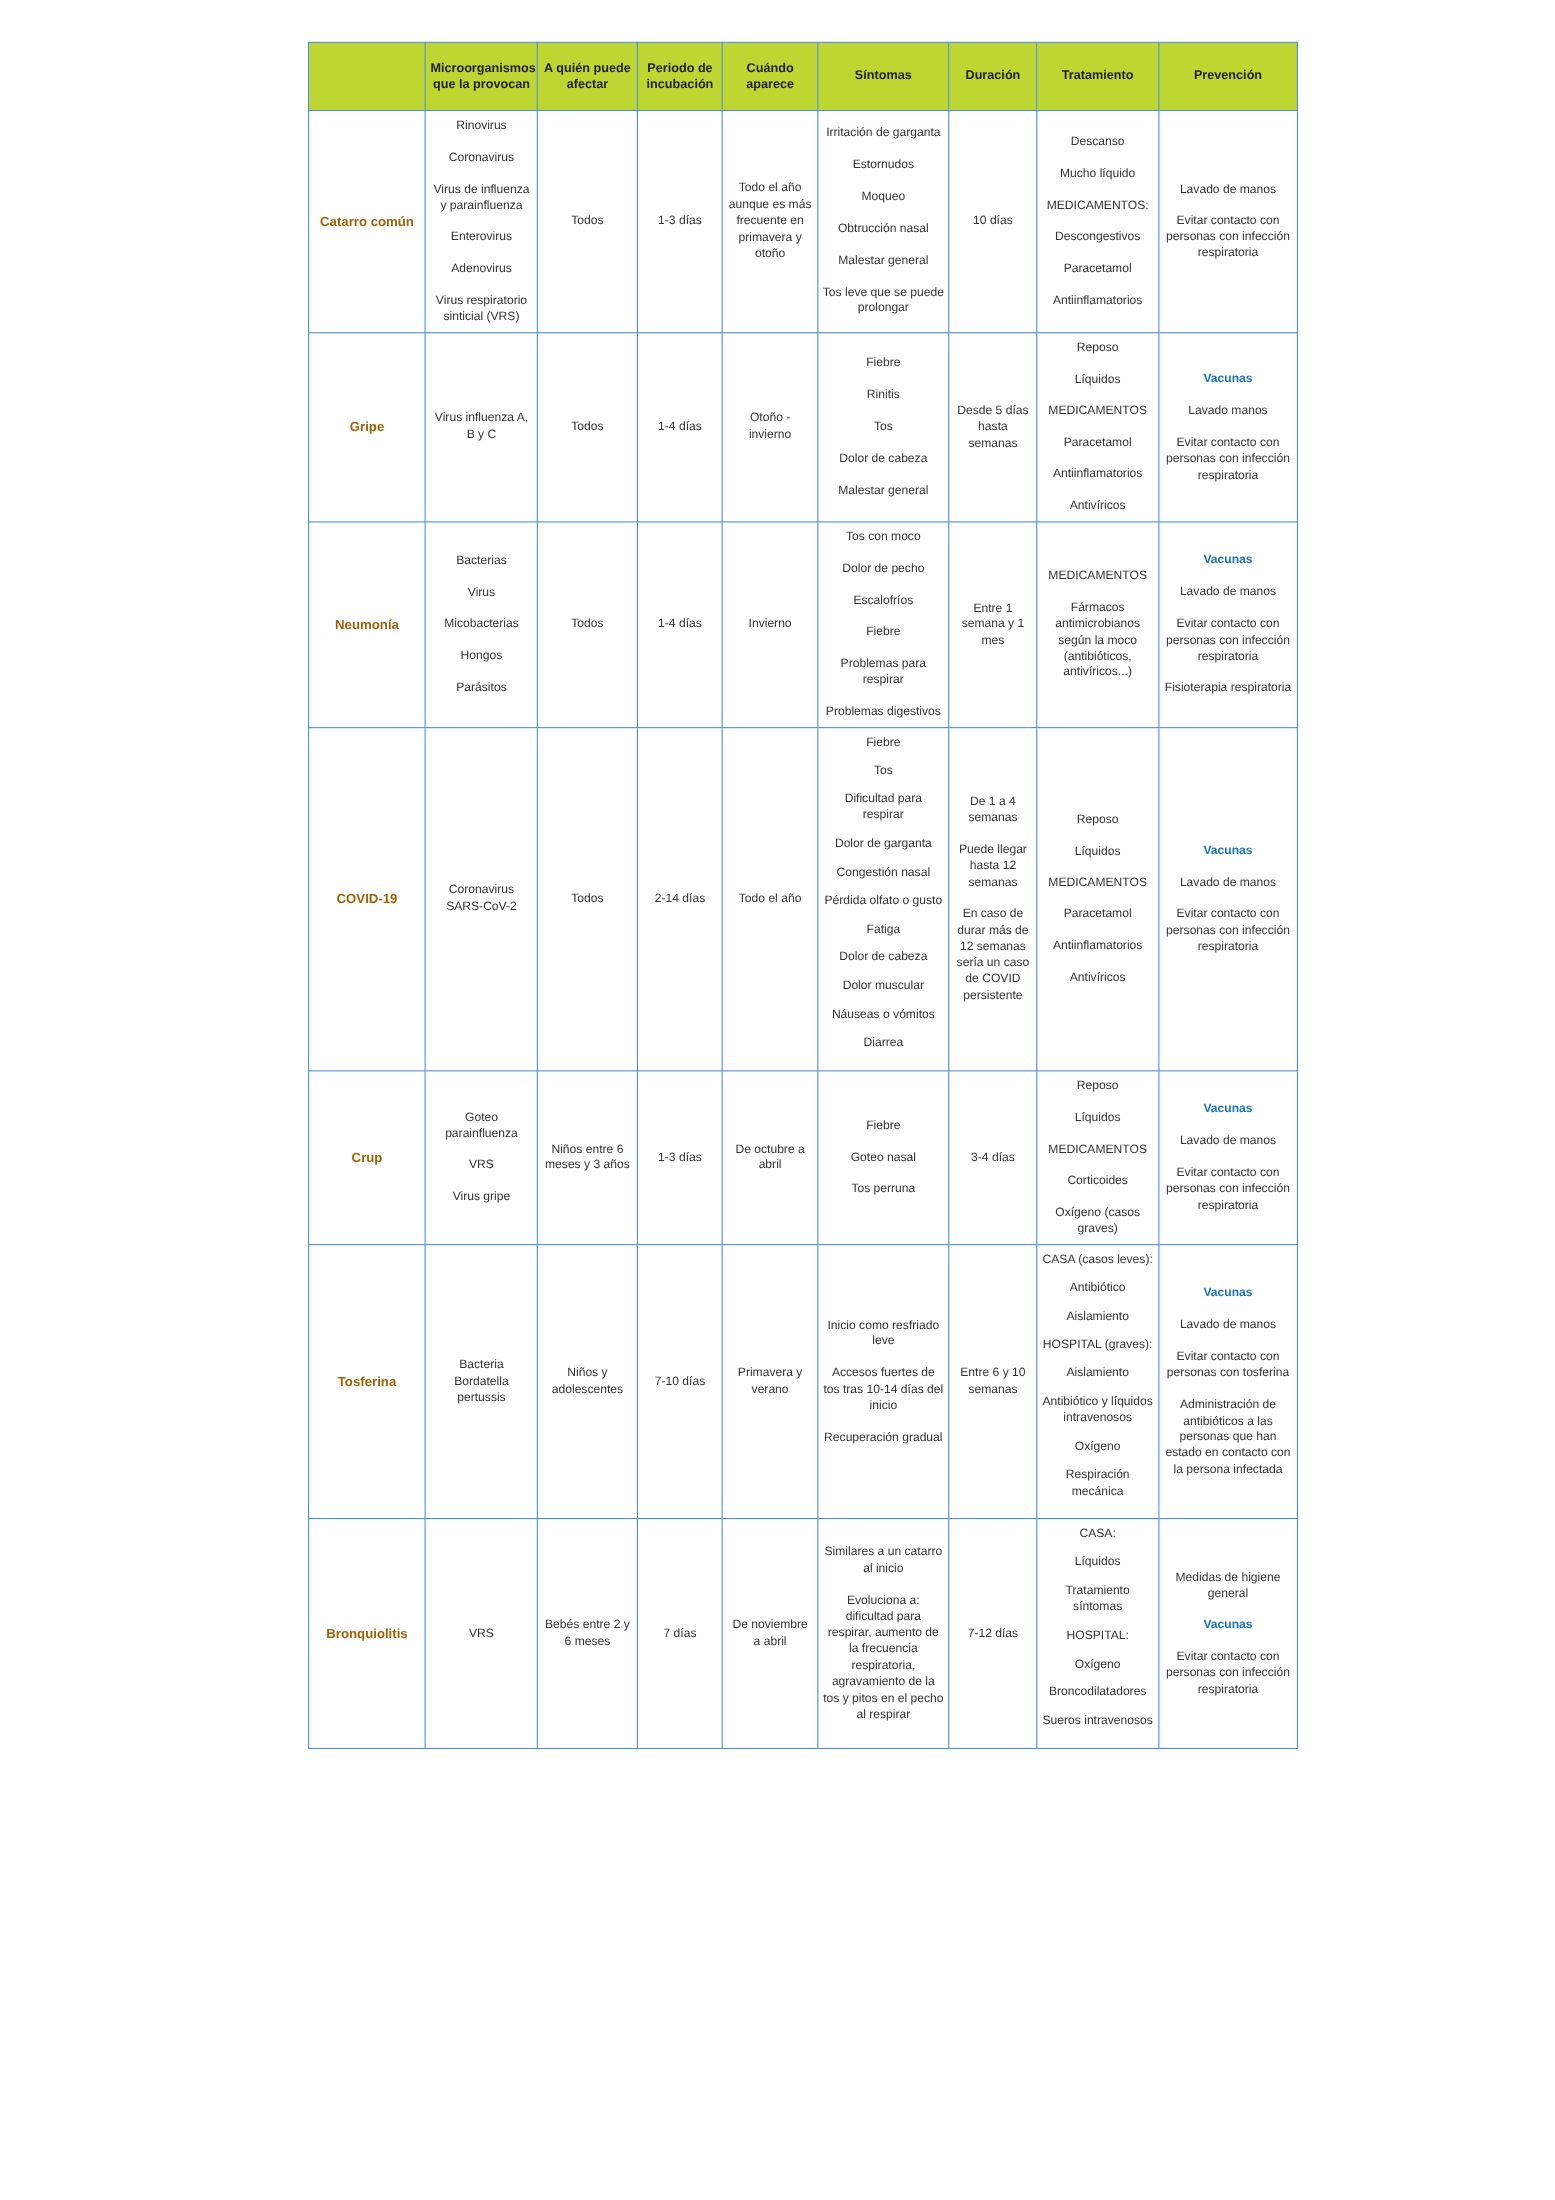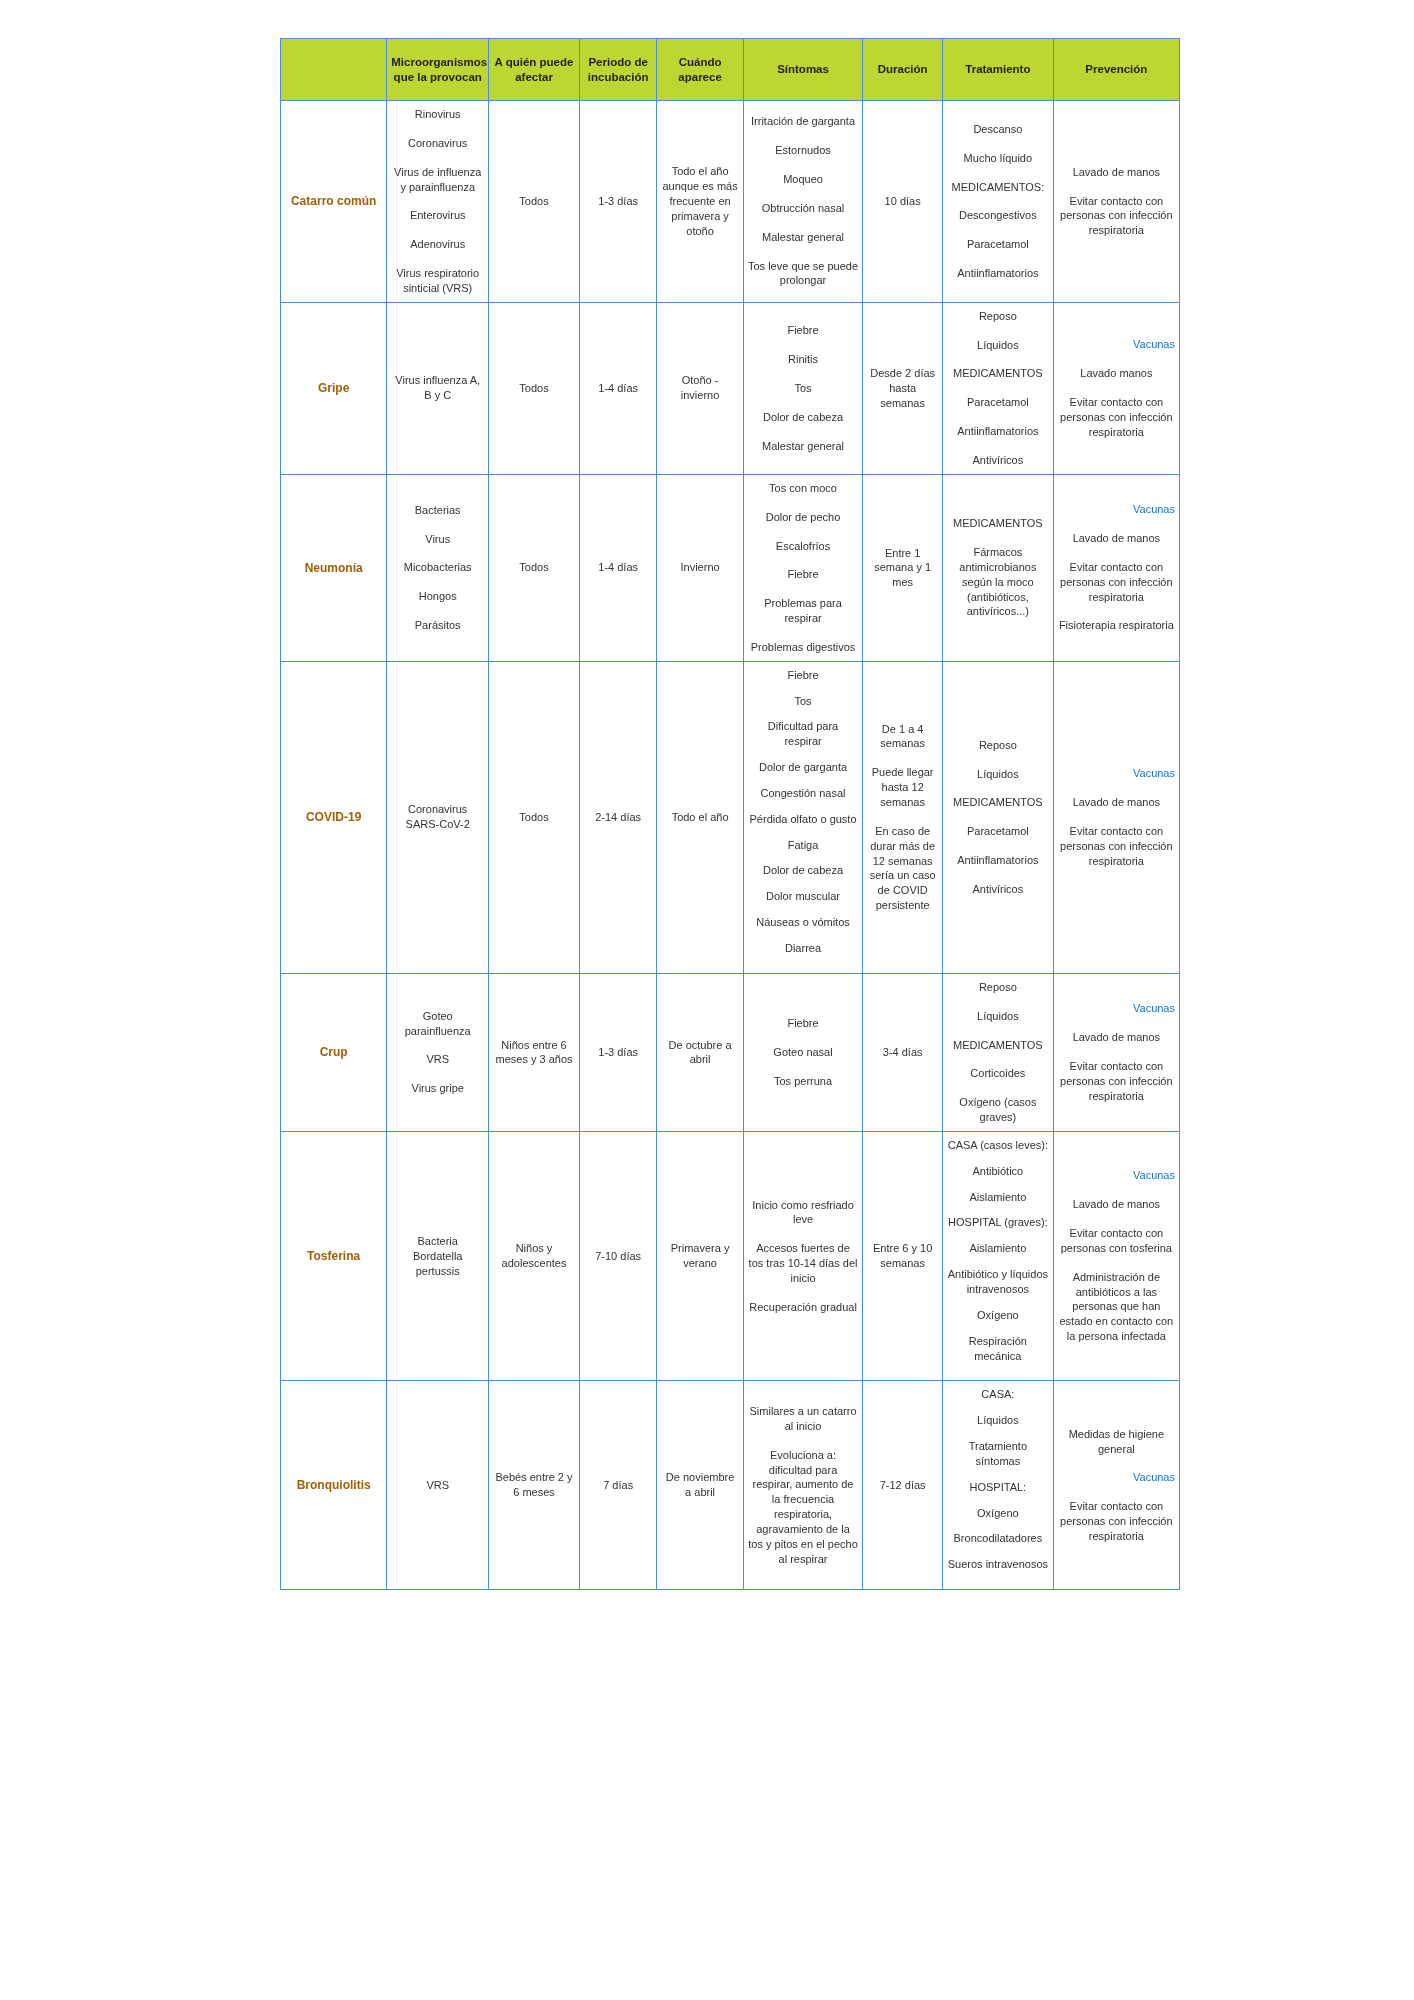--- a/index.html
+++ b/index.html
@@ -63,22 +63,21 @@
     margin: 0 0 14px 0;
   }
   .cell-lines > div:last-child {
     margin-bottom: 0;
   }
   .cell-lines.tight > div {
     margin-bottom: 11px;
   }
   .hl {
     color: #1b75bb;
-    font-weight: normal;
-    text-align: right;
+    font-weight: bold;
   }
   
   col.c0 { width: 96px; }
   col.c1 { width: 92px; }
   col.c2 { width: 82px; }
   col.c3 { width: 70px; }
   col.c4 { width: 78px; }
   col.c5 { width: 108px; }
   col.c6 { width: 72px; }
   col.c7 { width: 100px; }
@@ -200,21 +199,21 @@
               <div class="cell-lines">
                 <div>Fiebre</div>
                 <div>Rinitis</div>
                 <div>Tos</div>
                 <div>Dolor de cabeza</div>
                 <div>Malestar general</div>
               </div>
             </td>
             <td>
               <div class="cell-lines">
-                <div>Desde 2 días hasta semanas</div>
+                <div>Desde 5 días hasta semanas</div>
               </div>
             </td>
             <td>
               <div class="cell-lines">
                 <div>Reposo</div>
                 <div>Líquidos</div>
                 <div>MEDICAMENTOS</div>
                 <div>Paracetamol</div>
                 <div>Antiinflamatorios</div>
                 <div>Antivíricos</div>

